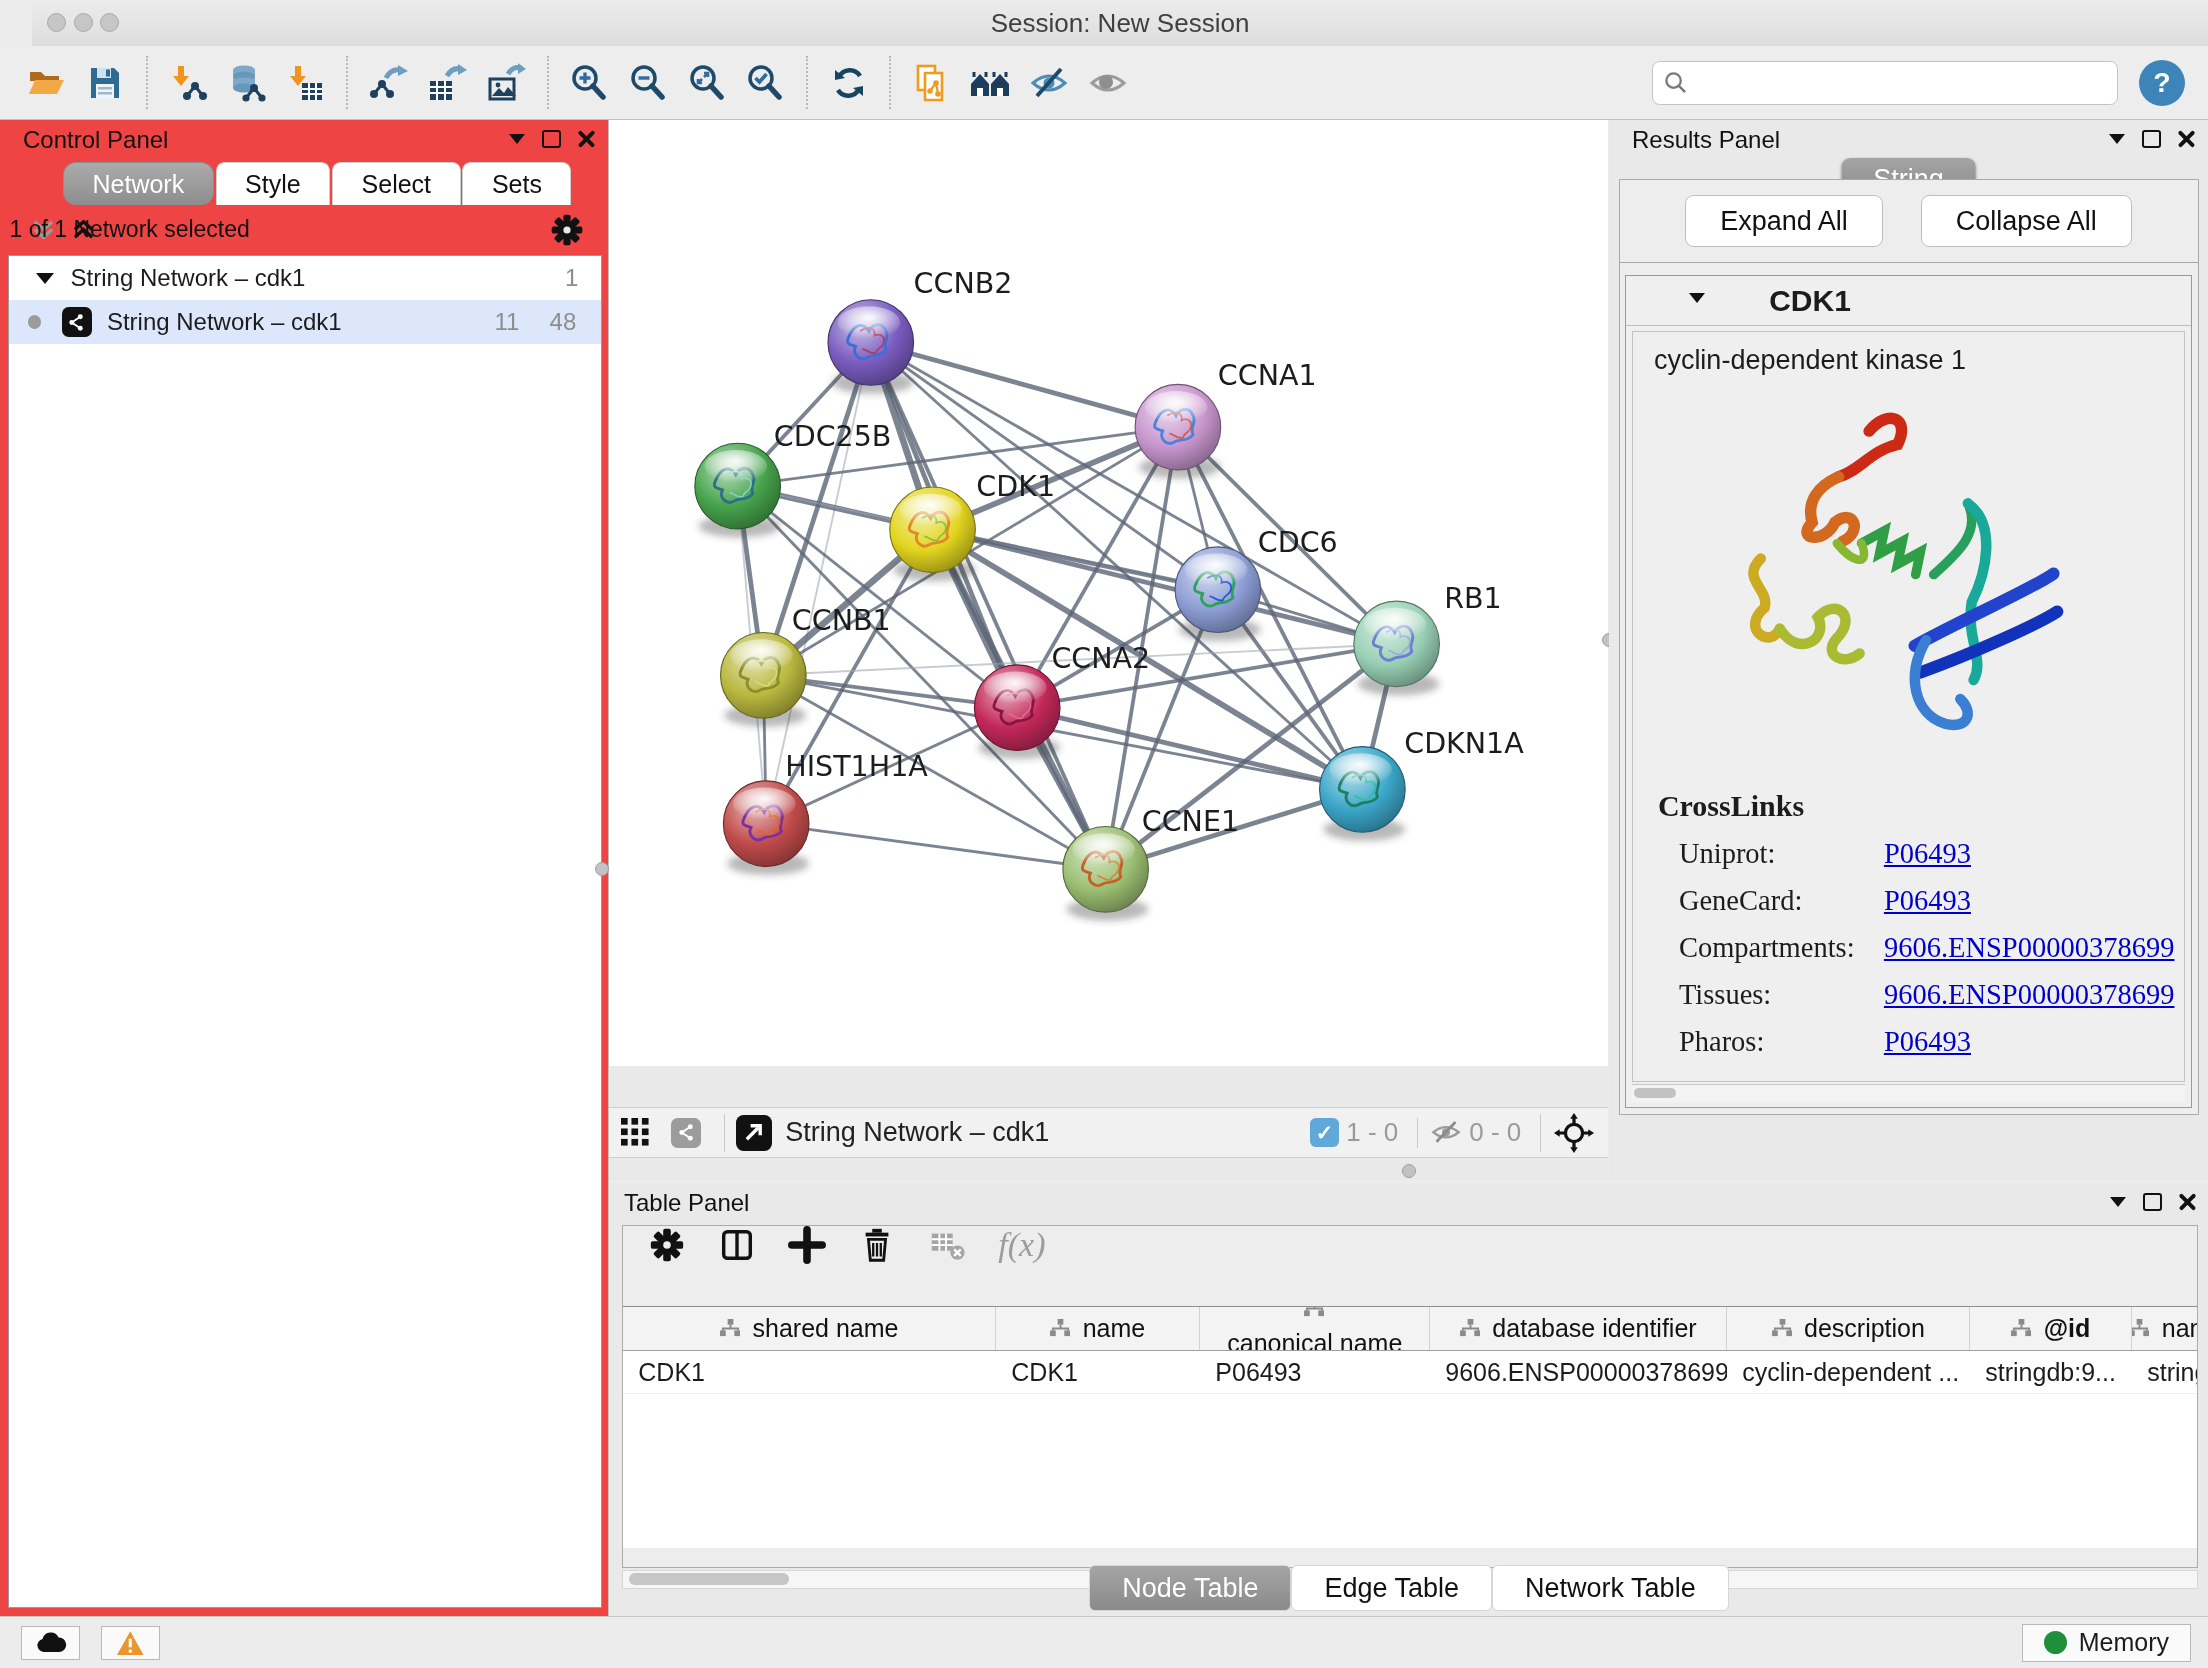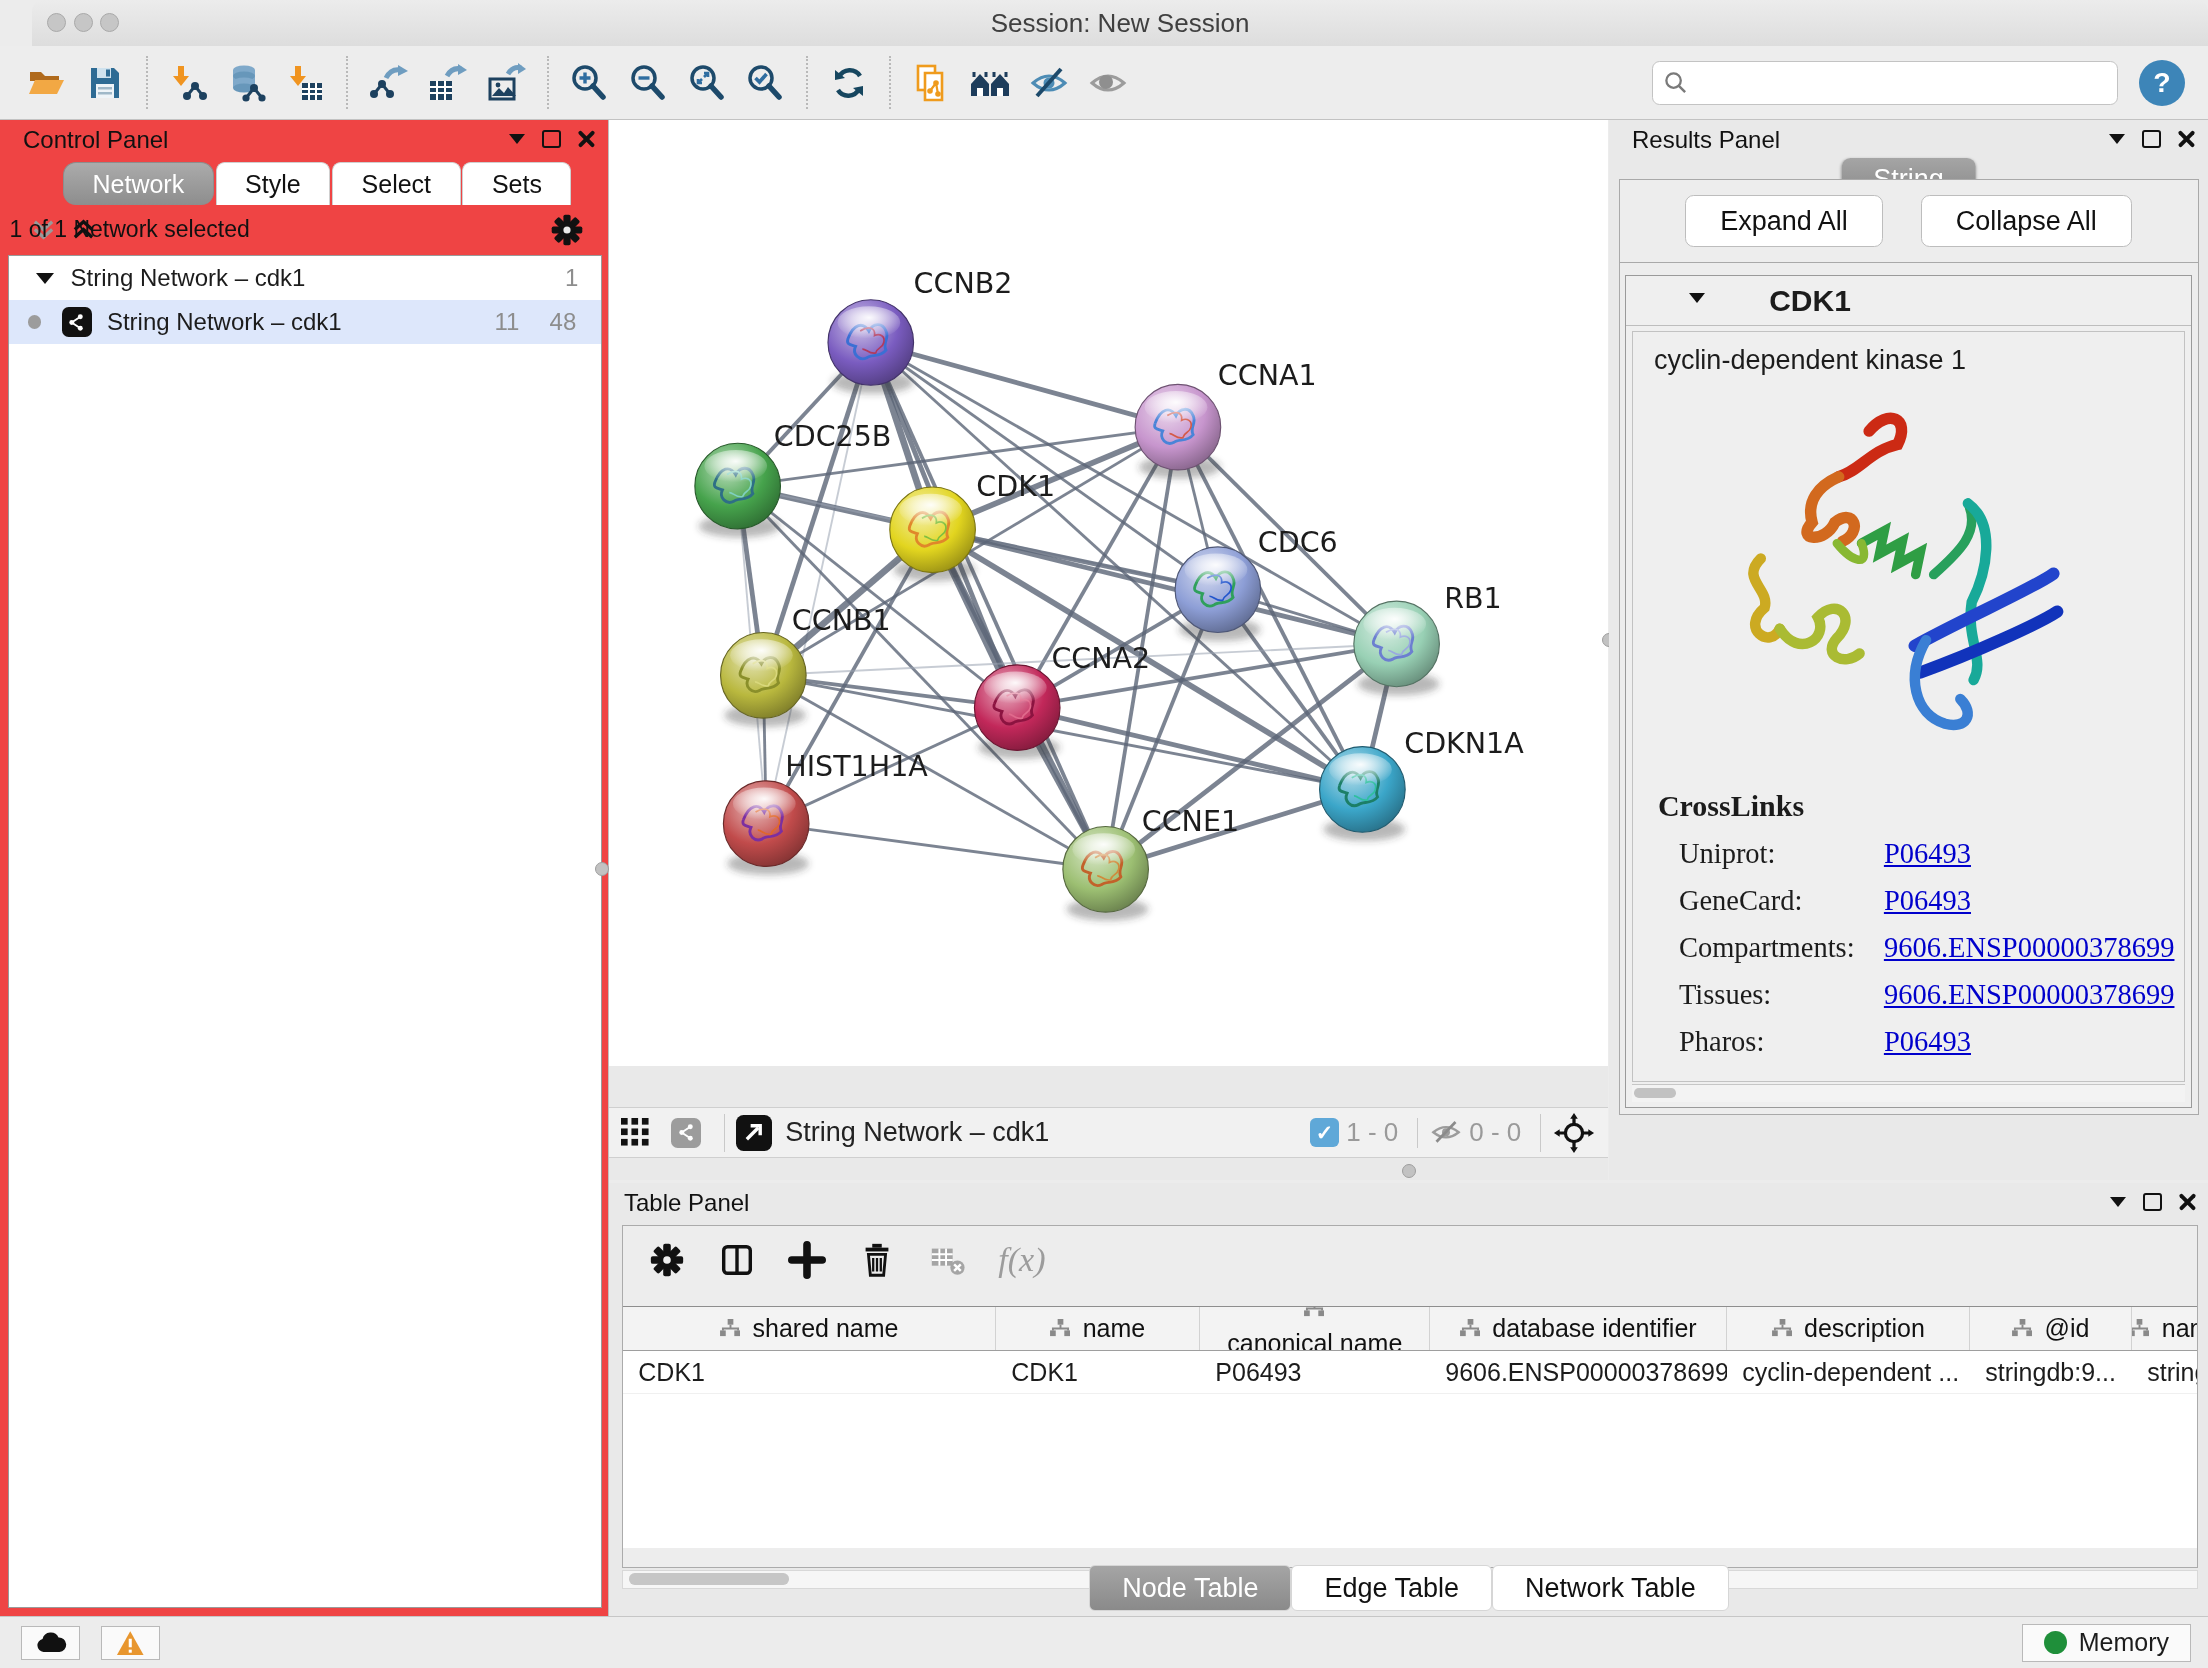--- a/index.html
+++ b/index.html
@@ -99,21 +99,21 @@
   .cl-title{font-size:30px;font-weight:bold;}
   .cl-row{display:flex;margin-top:15px;font-size:28.5px;}
   .cl-label{width:226px;padding-left:21px;box-sizing:border-box;}
   .cl-link{color:#0000cc;text-decoration:underline;}
   .rp-hscroll{position:absolute;left:5.7px;right:5.7px;bottom:5.7px;height:17px;border-top:1px solid #c6c6c6;background:#f3f3f3;}
   .rp-thumb{position:absolute;left:1.9px;top:2.9px;width:42px;height:10.5px;background:#c2c2c2;border-radius:4.8px;}
 
   
   .table-panel{position:absolute;left:609px;top:1183px;width:1600px;height:434px;background:#e9e9e9;}
   .tp-box{position:absolute;left:13.3px;right:11.4px;top:42px;bottom:49px;border:1.9px solid #ababab;background:#ededed;}
-  .tp-icons{height:67px;display:flex;align-items:center;gap:32px;padding-left:25px;}
+  .tp-icons{height:67px;display:flex;align-items:flex-start;gap:32px;padding-left:25px;}
   .fx{font-family:"Liberation Serif",serif;font-style:italic;font-size:34px;color:#9c9c9c;}
   .tp-table{position:absolute;left:0;right:0;top:80px;bottom:19px;background:#fff;border-top:1.9px solid #8e8e8e;overflow:hidden;}
   .tbl-head{display:flex;height:44px;background:#f3f3f3;border-bottom:1.9px solid #9e9e9e;box-sizing:border-box;}
   .th{display:flex;align-items:center;justify-content:center;gap:11.4px;font-size:25px;color:#111;
     border-right:1px solid #d2d2d2;box-sizing:border-box;flex:0 0 auto;overflow:hidden;white-space:nowrap;}
   .tbl-row{display:flex;height:42px;border-bottom:1px solid #f0f0f0;}
   .td{font-size:25px;display:flex;align-items:center;padding-left:15px;box-sizing:border-box;
     flex:0 0 auto;overflow:hidden;white-space:nowrap;}
   .tp-hscroll{position:absolute;left:13.3px;right:11.4px;bottom:28.5px;height:19px;background:#f6f6f6;border:1px solid #d8d8d8;box-sizing:border-box;}
   .tp-thumb{position:absolute;left:5.7px;top:2.9px;width:160px;height:11.4px;background:#c6c6c6;border-radius:5.7px;}
@@ -794,21 +794,21 @@
               <span>
                 <svg width="21" height="19" viewBox="0 0 22 20">
                   <rect x="8" y="0" width="6" height="6" fill="#8a8a8a"></rect>
                   <rect x="0" y="12" width="6" height="6" fill="#8a8a8a"></rect>
                   <rect x="15" y="12" width="6" height="6" fill="#8a8a8a"></rect>
                   <path d="M11 6 v4 M3 12 v-2 h16 v2" stroke="#8a8a8a" stroke-width="2" fill="none"></path>
                 </svg>
               </span>
               <span>description</span>
             </div>
-            <div class="th" style="width: 162px;">
+            <div class="th" style="width: 162px; font-weight: bold;">
               <span>
                 <svg width="21" height="19" viewBox="0 0 22 20">
                   <rect x="8" y="0" width="6" height="6" fill="#8a8a8a"></rect>
                   <rect x="0" y="12" width="6" height="6" fill="#8a8a8a"></rect>
                   <rect x="15" y="12" width="6" height="6" fill="#8a8a8a"></rect>
                   <path d="M11 6 v4 M3 12 v-2 h16 v2" stroke="#8a8a8a" stroke-width="2" fill="none"></path>
                 </svg>
               </span>
               <span>@id</span>
             </div>

